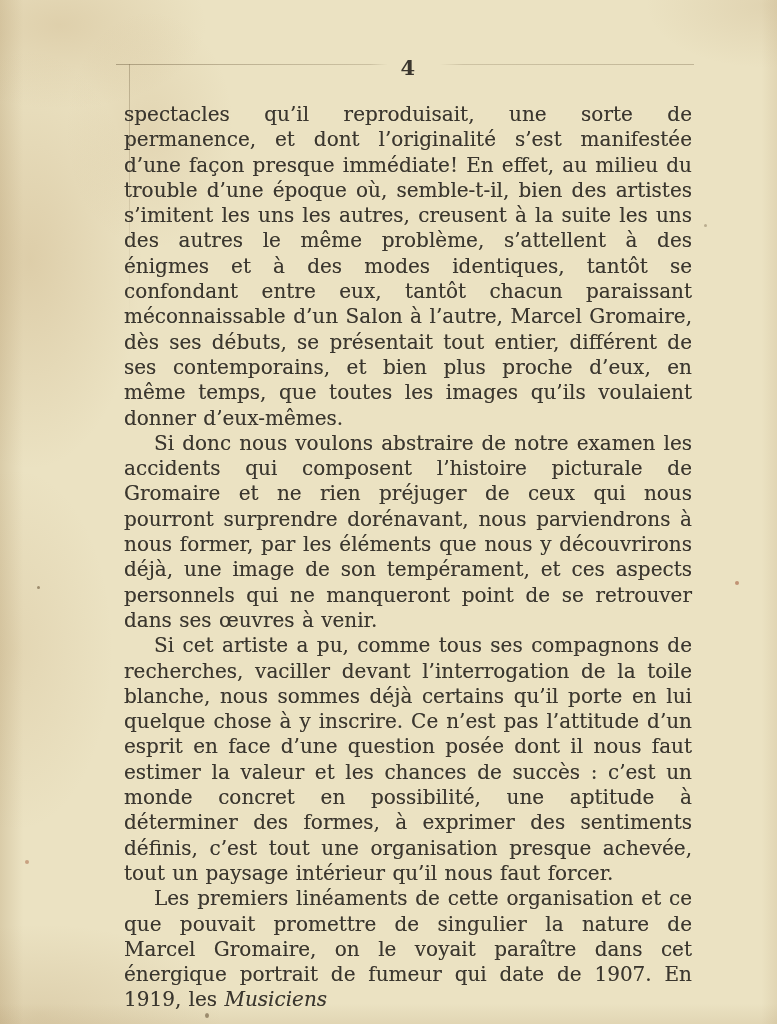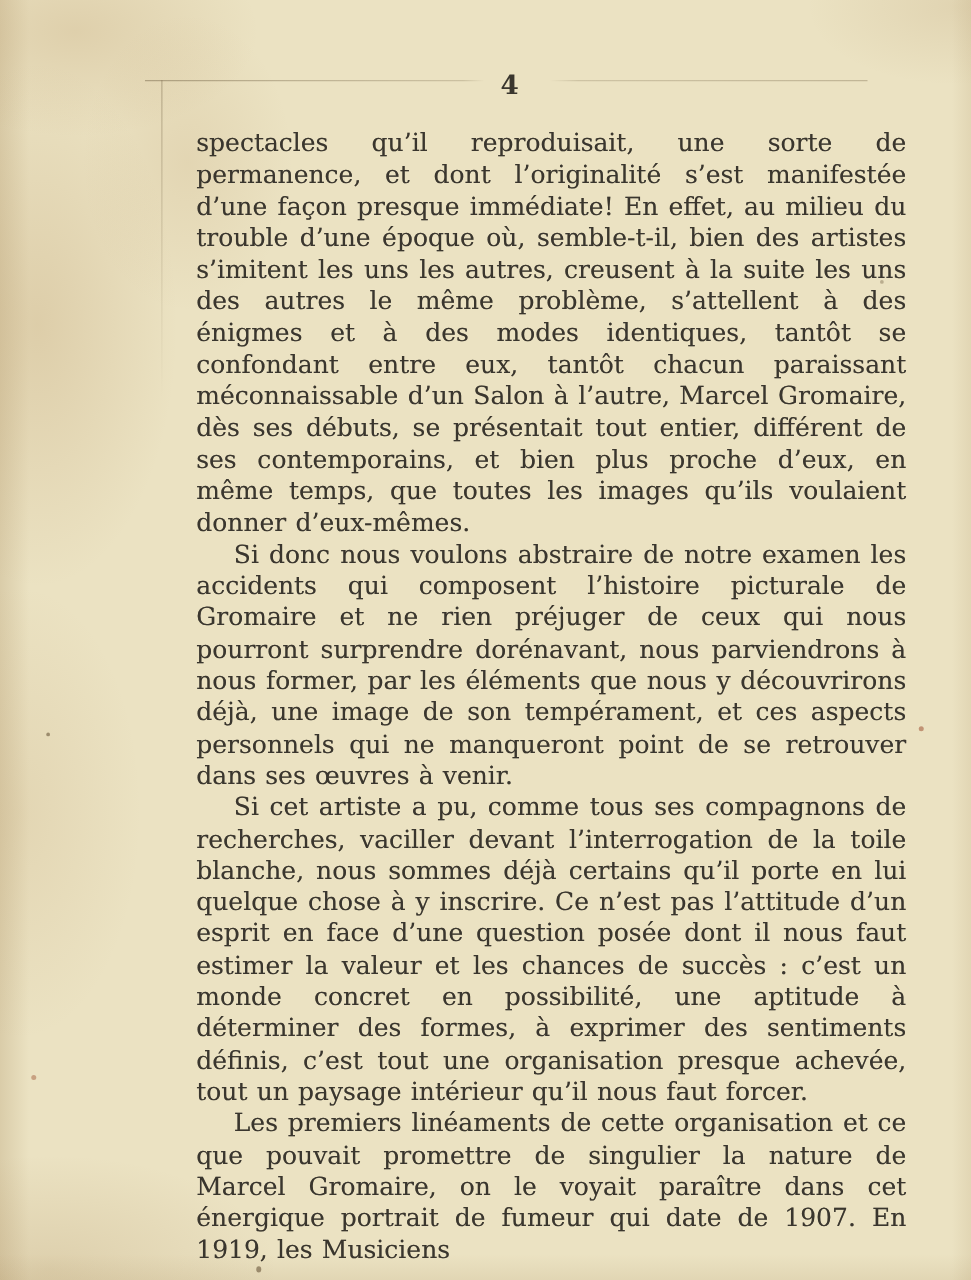--- a/index.html
+++ b/index.html
@@ -64,25 +64,24 @@
     position: absolute;
     left: 124px;
     top: 102px;
     width: 568px;
     text-align: justify;
     font-size: 20px;
     line-height: 25.3px;
     color: #3a362e;
     text-shadow: 0 0 0.5px rgba(58,54,46,0.45);
     word-spacing: 1px;
-    margin-left: 33px;
   }
   .para { margin: 0; padding: 0; }
   .para.indent { text-indent: 1.5em; }
-  .para .italic { }
+  .para .italic { font-style: italic; }
   .speck {
     position: absolute;
     border-radius: 50%;
     background: rgba(95,75,48,0.55);
   }
   .speck.s1 { left: 205px; top: 1013px; width: 4px; height: 5px; }
   .speck.s2 { left: 735px; top: 581px; width: 4px; height: 4px; background: rgba(158,82,52,0.55); }
   .speck.s3 { left: 37px;  top: 586px; width: 3px; height: 3px; }
   .speck.s4 { left: 25px;  top: 860px; width: 4px; height: 4px; background: rgba(158,82,52,0.45); }
   .speck.s5 { left: 704px; top: 224px; width: 3px; height: 3px; background: rgba(95,75,48,0.35); }

